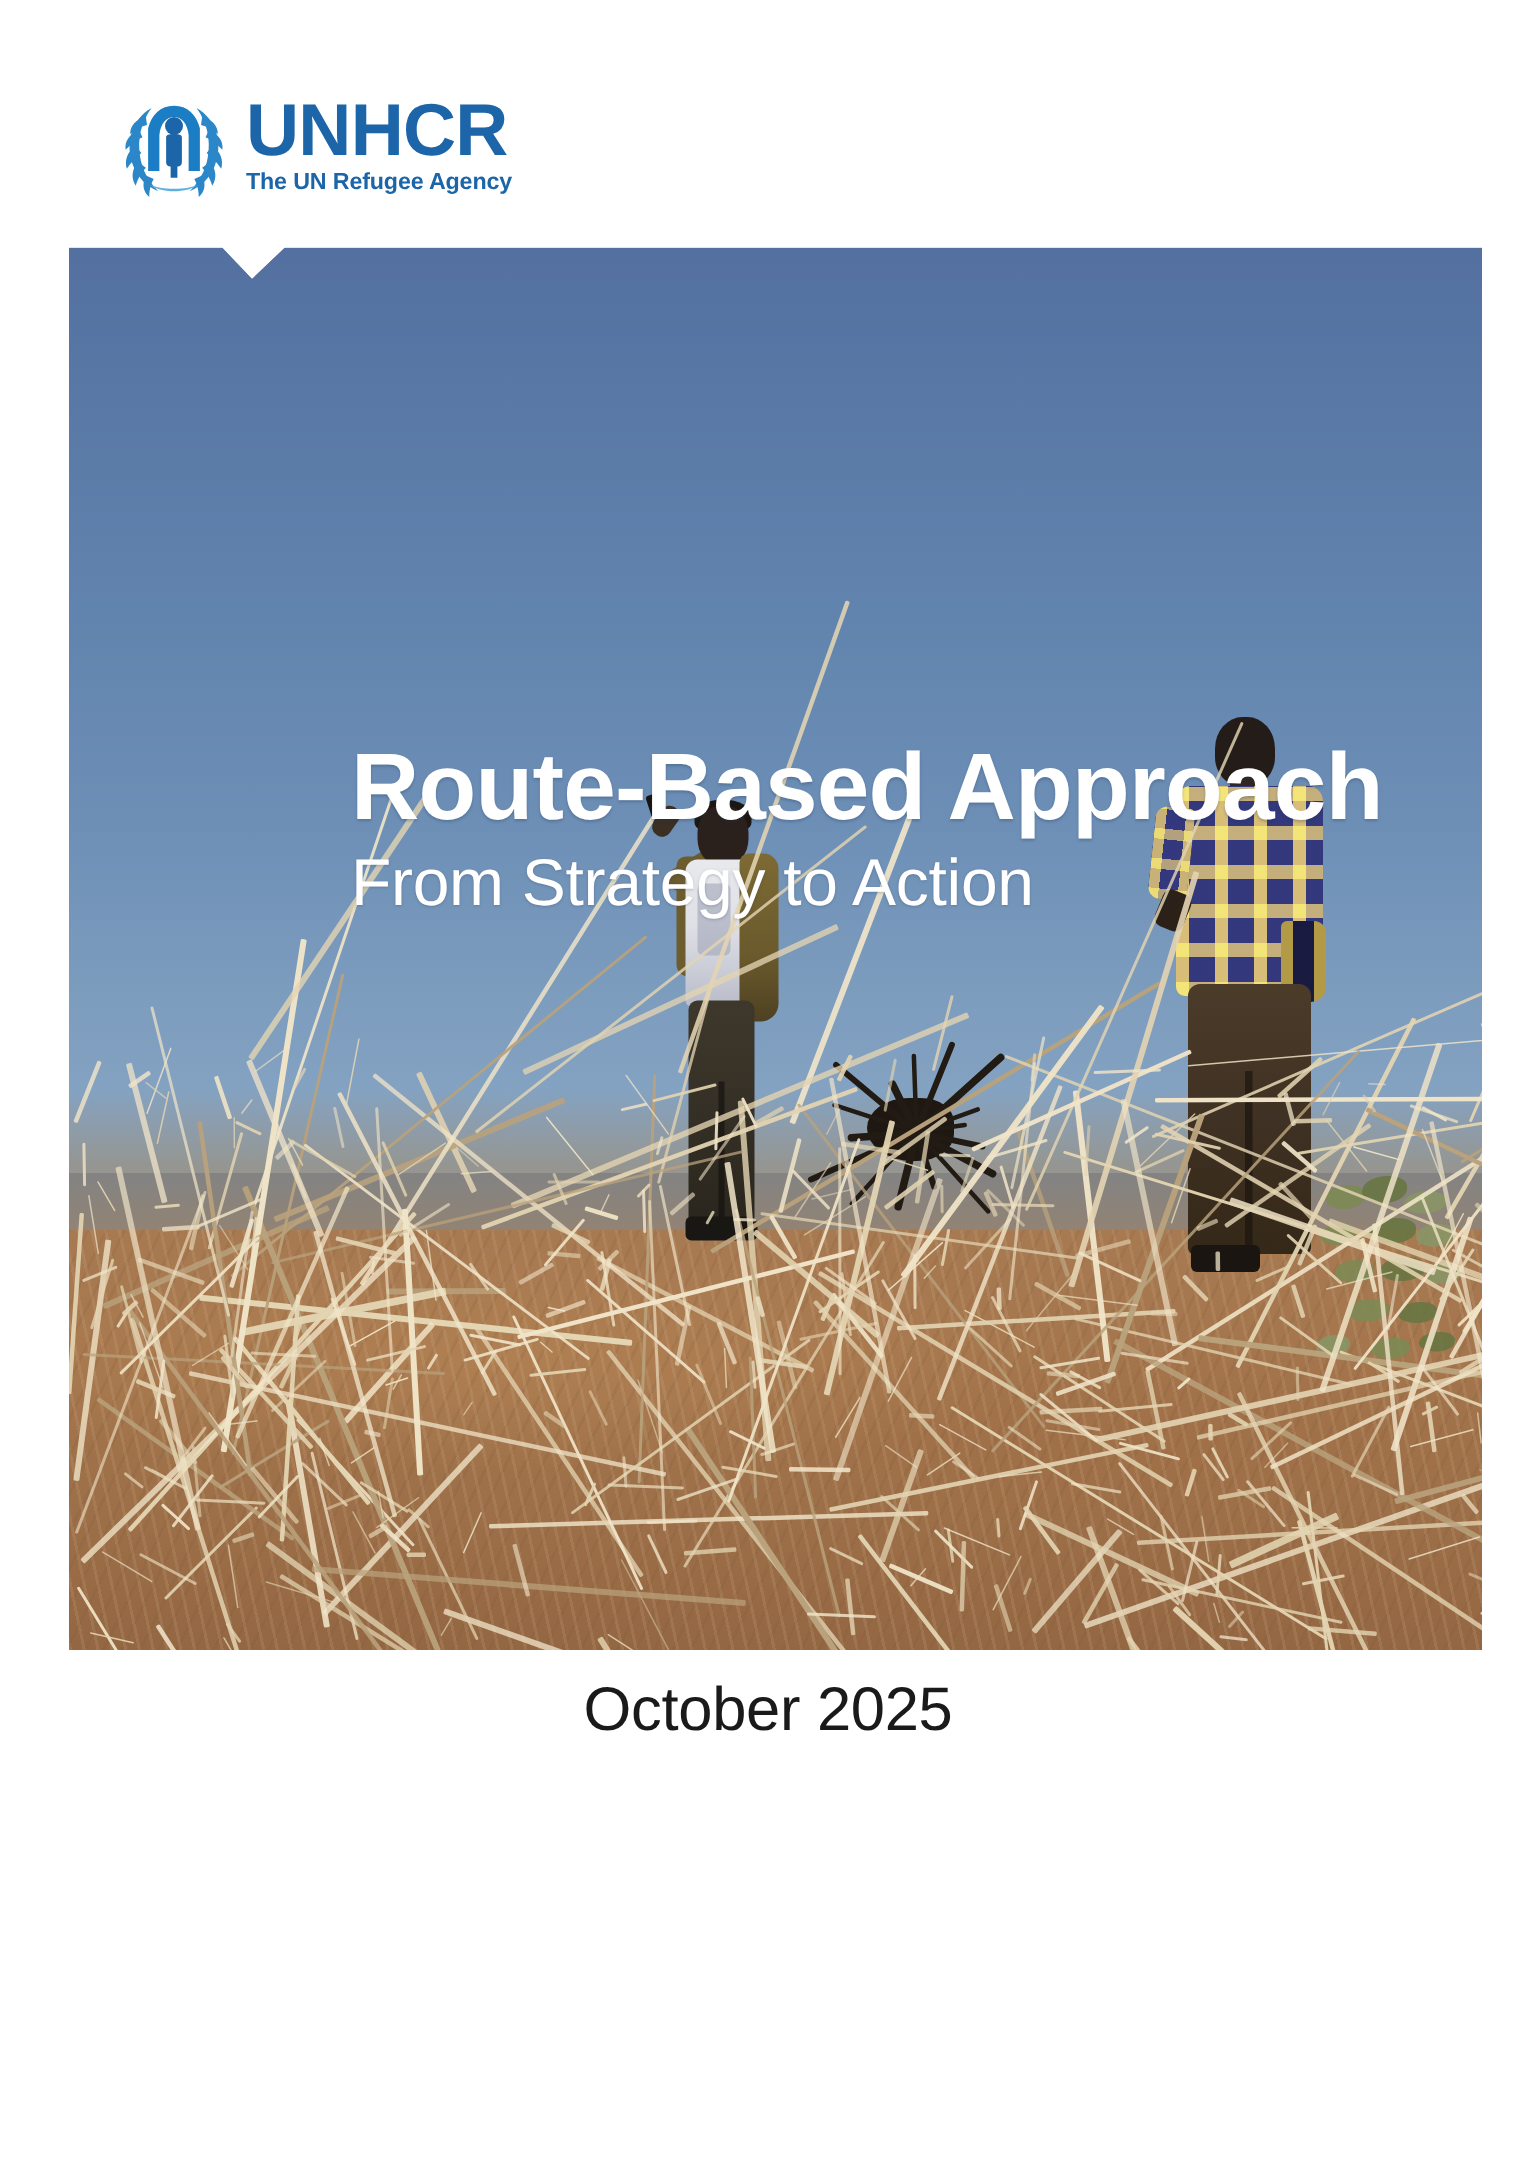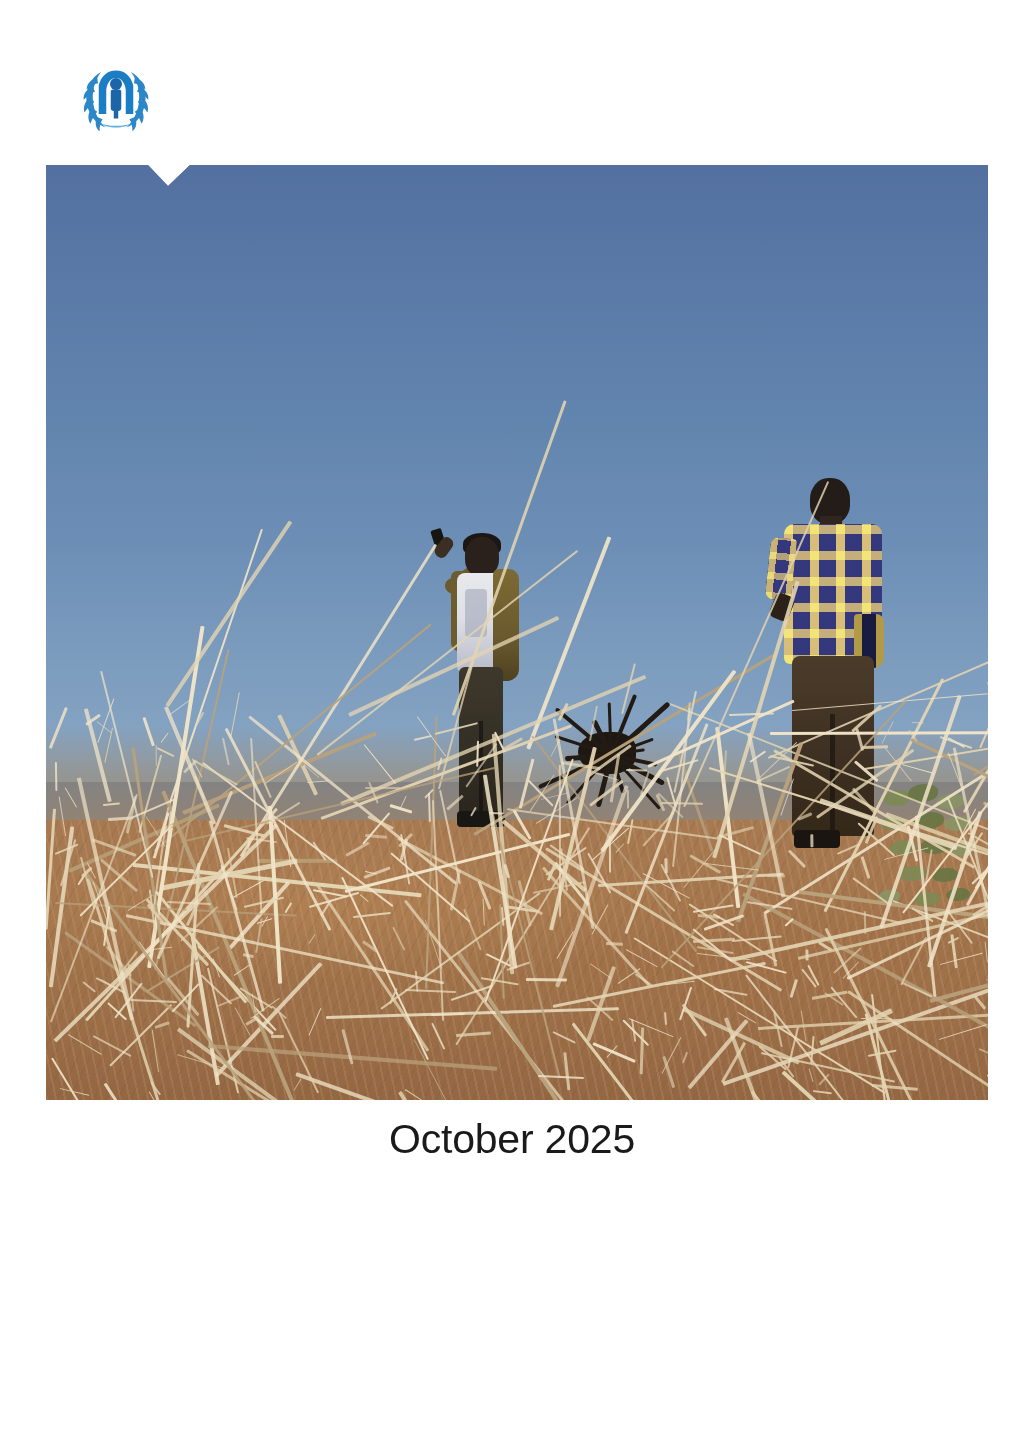--- a/index.html
+++ b/index.html
@@ -414,20 +414,24 @@
           <path d="M25 76 C21 84 23 91 28 95 C28 88 30 82 32 79 Z"></path>
         </g>
 
         <path d="M50 14 C38 14 30 22 27 34 L27 72 L37 72 L37 40 C38 30 43 24 50 24 C57 24 62 30 63 40 L63 72 L73 72 L73 34 C70 22 62 14 50 14 Z" fill="#1b7ec4"></path>
 
         <circle cx="50" cy="32" r="8" fill="#1b65a8"></circle>
         <path d="M43 42 C43 40 45 39 50 39 C55 39 57 40 57 42 L57 64 C57 67 55 68 53 68 L53 78 L47 78 L47 68 C45 68 43 67 43 64 Z" fill="#1b65a8"></path>
 
         <path d="M28 84 C38 92 62 92 72 84 C62 89 38 89 28 84 Z" fill="#5fb0e0"></path>
       </svg>
+    </div>
+    <div class="logo-words">
+      <div class="logo-unhcr">UNHCR</div>
+      <div class="logo-tagline">The UN Refugee Agency</div>
     </div>
   </div>
 
   <div class="cover-photo">
 
     <div class="sky"></div>
     <div class="horizon"></div>
     <div class="earth"></div>
 
     <div class="figure fig-left">
@@ -966,18 +970,22 @@
         <div class="twig pale" style="left: 121.682px; top: 136.144px; width: 99px; height: 2.3px; transform: rotate(98deg); opacity: 0.61;"></div>
         <div class="twig pale" style="left: 438.522px; top: 102.767px; width: 196px; height: 3.7px; transform: rotate(81deg); opacity: 0.86;"></div>
         <div class="twig pale" style="left: 941.651px; top: 10.6857px; width: 135px; height: 1.8px; transform: rotate(70.4deg); opacity: 0.7;"></div>
         <div class="twig pale" style="left: 507.995px; top: 47.4104px; width: 214px; height: 3.1px; transform: rotate(79.5deg); opacity: 0.69;"></div>
         <div class="twig pale" style="left: 387.303px; top: 129.258px; width: 221px; height: 2.1px; transform: rotate(87.4deg); opacity: 0.63;"></div>
         <div class="twig pale" style="left: 119.589px; top: 34.9957px; width: 127px; height: 3.7px; transform: rotate(67.5deg); opacity: 0.76;"></div>
         <div class="twig pale" style="left: 185.932px; top: 120.338px; width: 183px; height: 2.7px; transform: rotate(113.8deg); opacity: 0.72;"></div>
         <div class="twig pale" style="left: 901.965px; top: 126.804px; width: 230px; height: 1.9px; transform: rotate(68.2deg); opacity: 0.79;"></div>
       </div>
 
+    <div class="title-block">
+      <h1 class="title-main">Route-Based Approach</h1>
+      <p class="title-sub">From Strategy to Action</p>
+    </div>
 
   </div>
 
   <div class="date-line">October 2025</div>
 
 </div>
 
 </body></html>

